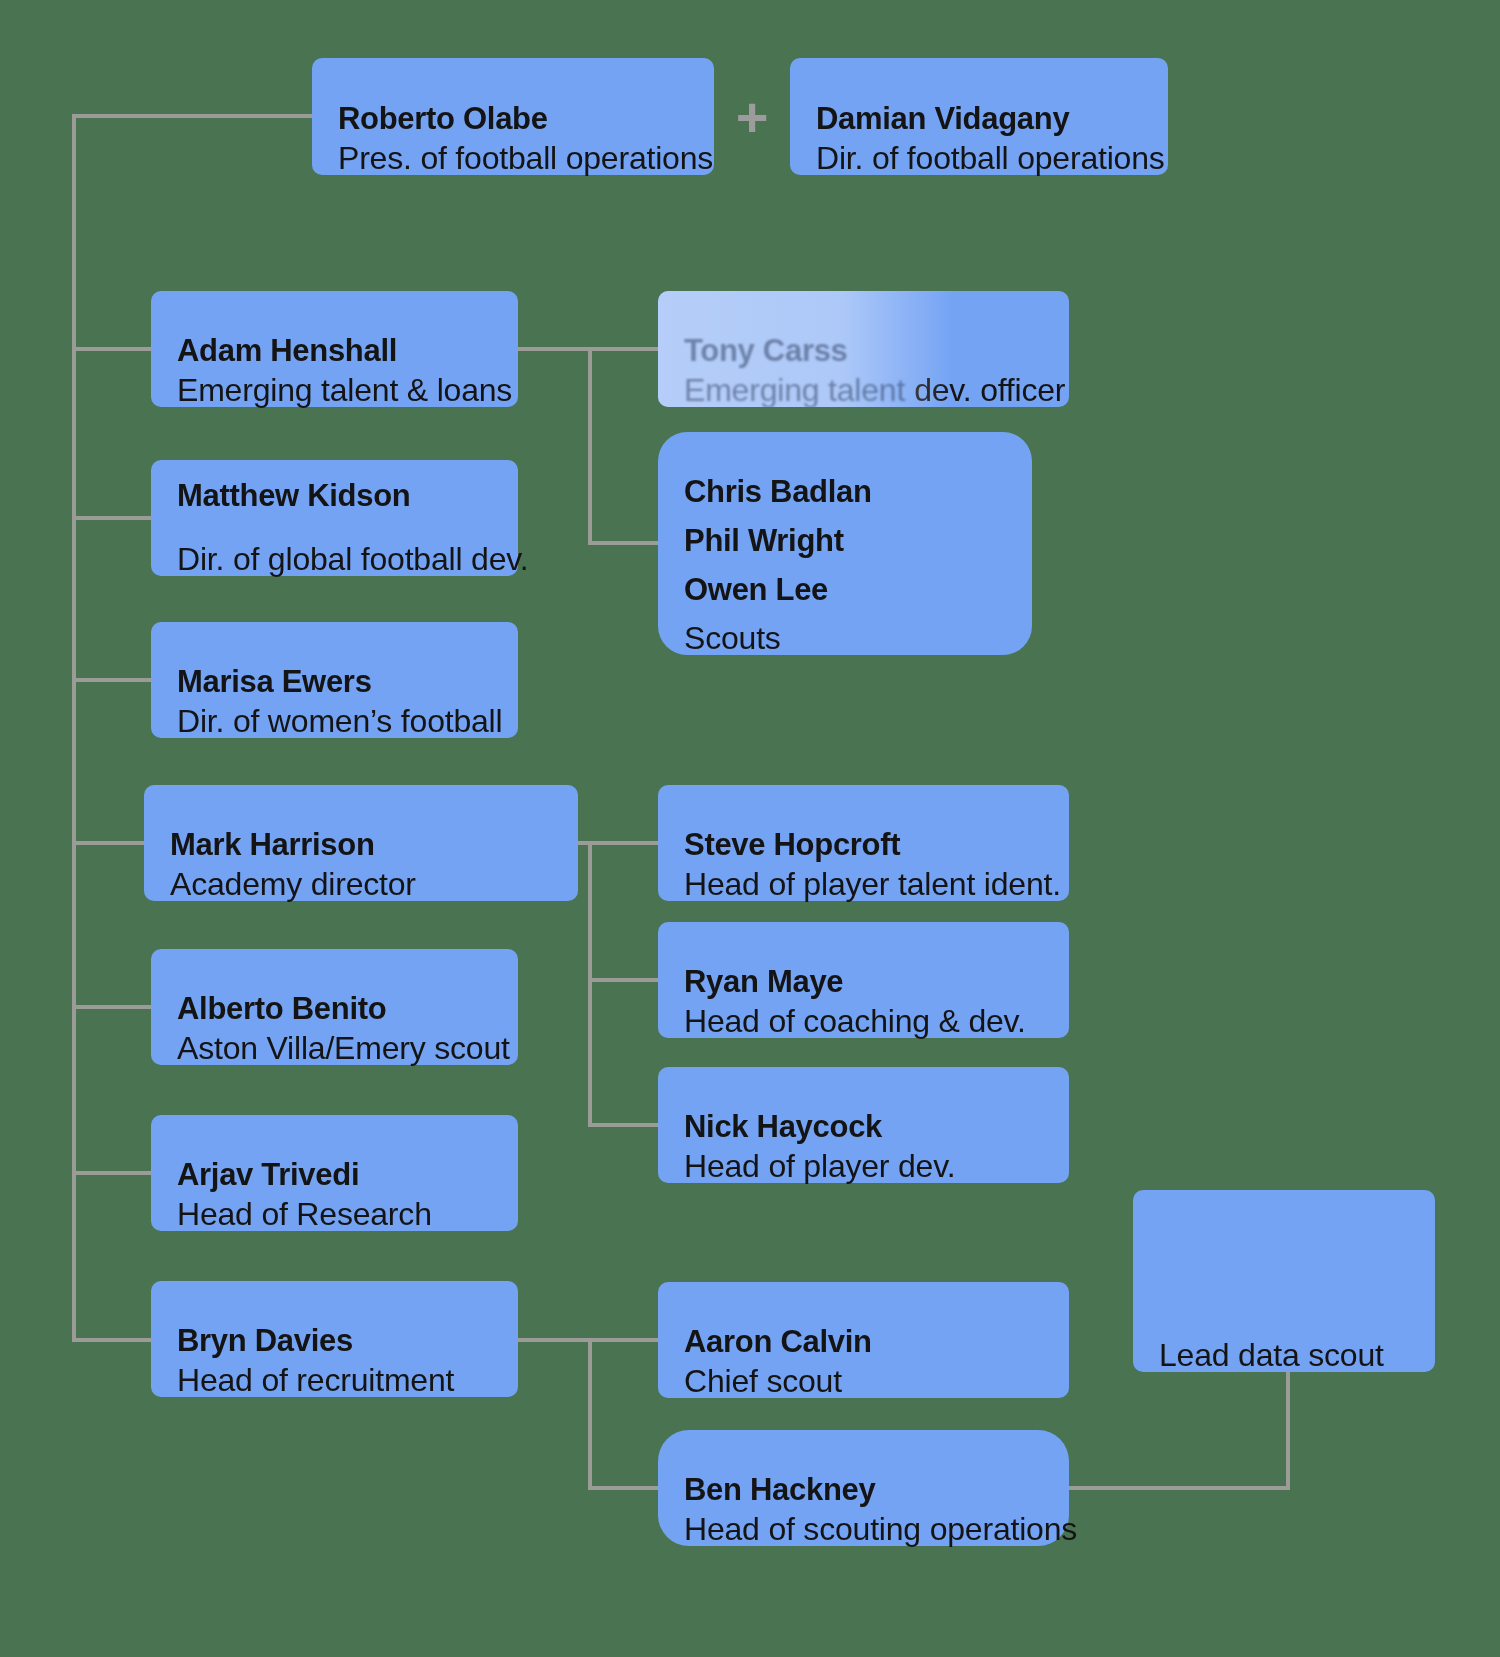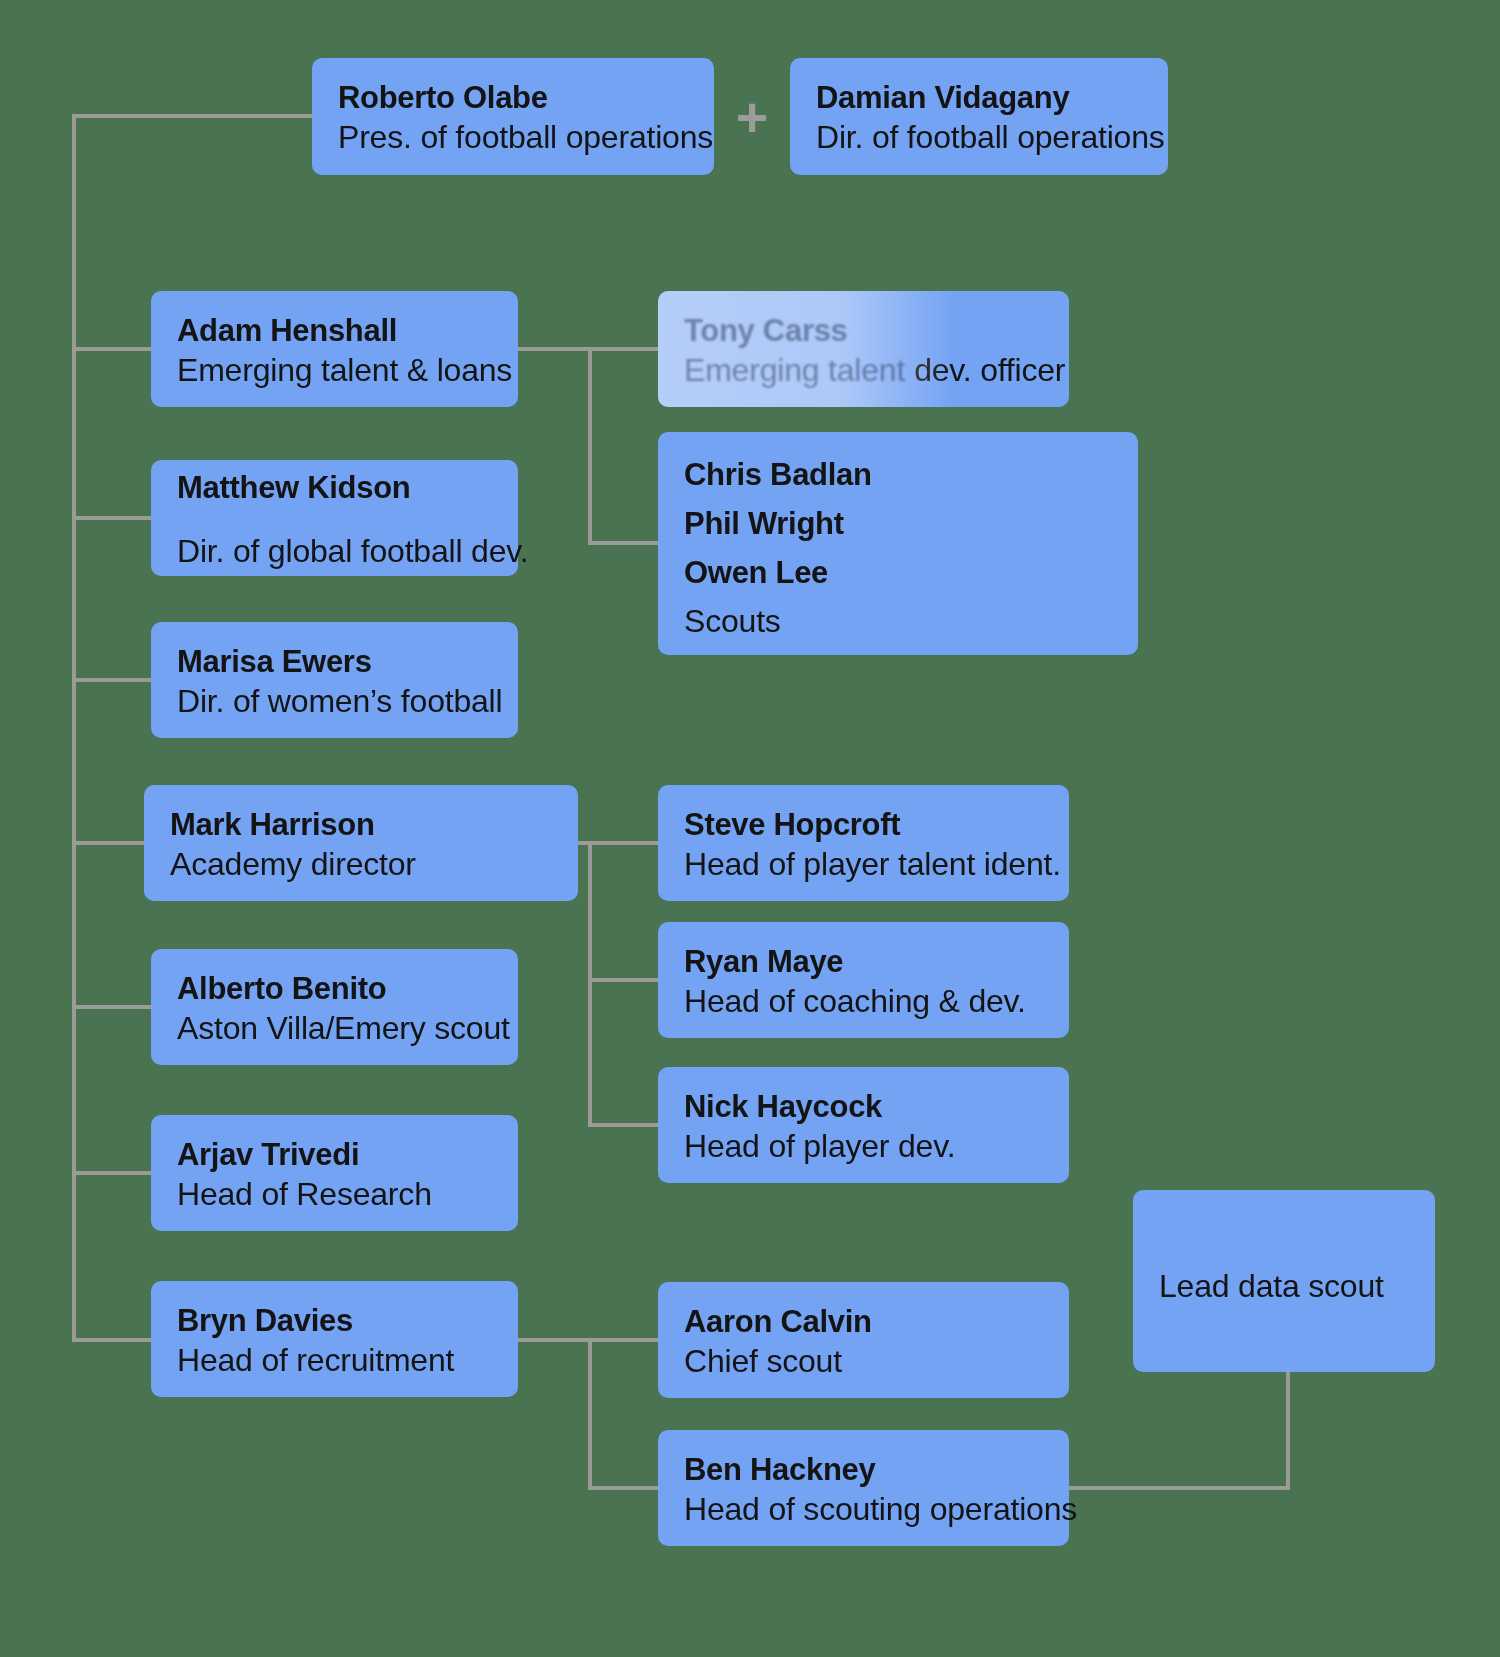--- a/index.html
+++ b/index.html
@@ -22,21 +22,21 @@
   .h{height:4px;}
   .v{width:4px;}
 
   
   .box{
     position:absolute;
     background:#74a3f4;
     border-radius:10px;
     display:flex;
     flex-direction:column;
-    justify-content:center;
+    justify-content:flex-end;
     padding:0 10px 0 26px;
     box-sizing:border-box;
     color:#141414;
   }
   .name{
     font-size:31px;
     font-weight:700;
     letter-spacing:-0.3px;
     line-height:38px;
     white-space:nowrap;
@@ -59,26 +59,26 @@
 
   #box-adam   {left:151px;top:291px; width:367px;height:116px;}
   #box-matthew{left:151px;top:460px; width:367px;height:116px;gap:24px;}
   #box-marisa {left:151px;top:622px; width:367px;height:116px;}
   #box-mark   {left:144px;top:785px; width:434px;height:116px;}
   #box-alberto{left:151px;top:949px; width:367px;height:116px;}
   #box-arjav  {left:151px;top:1115px;width:367px;height:116px;}
   #box-bryn   {left:151px;top:1281px;width:367px;height:116px;}
 
   #box-tony   {left:658px;top:291px; width:411px;height:116px;}
-  #box-scouts {left:658px;top:432px; width:480px;height:223px;}
+  #box-scouts {left:658px;top:432px; width:374px;height:223px;border-radius:29px;}
   #box-steve  {left:658px;top:785px; width:411px;height:116px;}
   #box-ryan   {left:658px;top:922px; width:411px;height:116px;}
   #box-nick   {left:658px;top:1067px;width:411px;height:116px;}
   #box-aaron  {left:658px;top:1282px;width:411px;height:116px;}
-  #box-ben    {left:658px;top:1430px;width:411px;height:116px;}
+  #box-ben    {left:658px;top:1430px;width:411px;height:116px;border-radius:31px;}
 
   #box-naythan{left:1133px;top:1190px;width:302px;height:182px;}
   #box-naythan .name{white-space:normal;line-height:44px;}
   #box-naythan .role{margin-top:10px;}
 
   
   #box-scouts .name{line-height:49px;}
   #box-scouts .role{margin-top:8px;}
 
   

